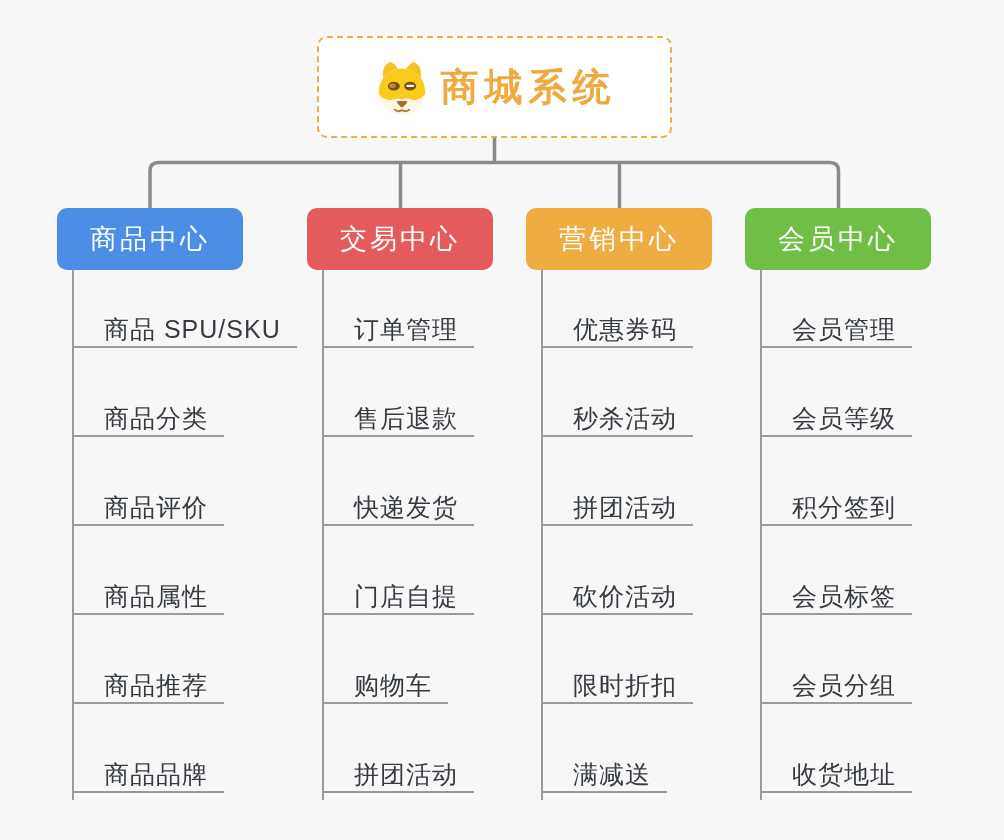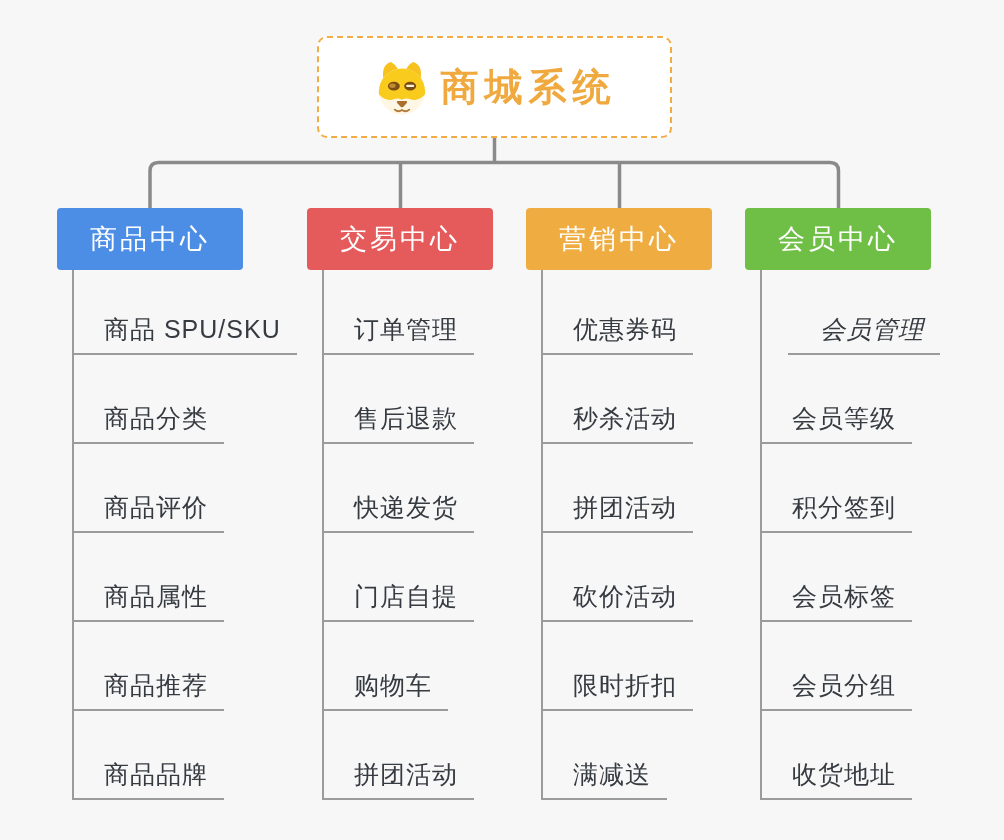--- a/index.html
+++ b/index.html
@@ -44,21 +44,21 @@
     font-weight:600;
     letter-spacing:6px;
     color:#F0A93F;
     white-space:nowrap;
   }
   
   .branch-box{
     position:absolute;
     top:208px;
     width:186px;height:62px;
-    border-radius:4px;
+    border-radius:10px;
     display:flex;
     align-items:center;
     justify-content:center;
     z-index:2;
     cursor:pointer;
   }
   .branch-label{
     color:#ffffff;
     font-size:27px;
     font-weight:500;
@@ -74,21 +74,21 @@
     background:#9b9b9b;
     z-index:1;
   }
   .item{
     position:absolute;
     display:inline-block;
     font-size:25px;
     line-height:30px;
     letter-spacing:1px;
     color:#363b41;
-    padding:0 16px 9px 32px;
+    padding:0 16px 2px 32px;
     border-bottom:2px solid #9b9b9b;
     white-space:nowrap;
     z-index:2;
     cursor:pointer;
   }
 </style>
 </head>
 <body style="background: rgb(247, 247, 247);">
 
 <div class="canvas" style="background: rgb(247, 247, 247);">
@@ -162,21 +162,21 @@
         <div class="item" style="left: 541px; top: 581px;">砍价活动</div>
         <div class="item" style="left: 541px; top: 670px;">限时折扣</div>
         <div class="item" style="left: 541px; top: 759px;">满减送</div>
       </div>
 
     <div class="branch">
       <div class="branch-box" style="left: 745px; background: rgb(111, 190, 69);">
         <span class="branch-label">会员中心</span>
       </div>
       <div class="spine" style="left: 760px;"></div>
-    <div class="item" style="left: 788px; top: 314px; font-style: italic;">会员管理</div>
+    <div class="item" style="left: 760px; top: 314px;">会员管理</div>
         <div class="item" style="left: 760px; top: 403px;">会员等级</div>
         <div class="item" style="left: 760px; top: 492px;">积分签到</div>
         <div class="item" style="left: 760px; top: 581px;">会员标签</div>
         <div class="item" style="left: 760px; top: 670px;">会员分组</div>
         <div class="item" style="left: 760px; top: 759px;">收货地址</div>
       </div>
   </div>
 
 </div>
 

